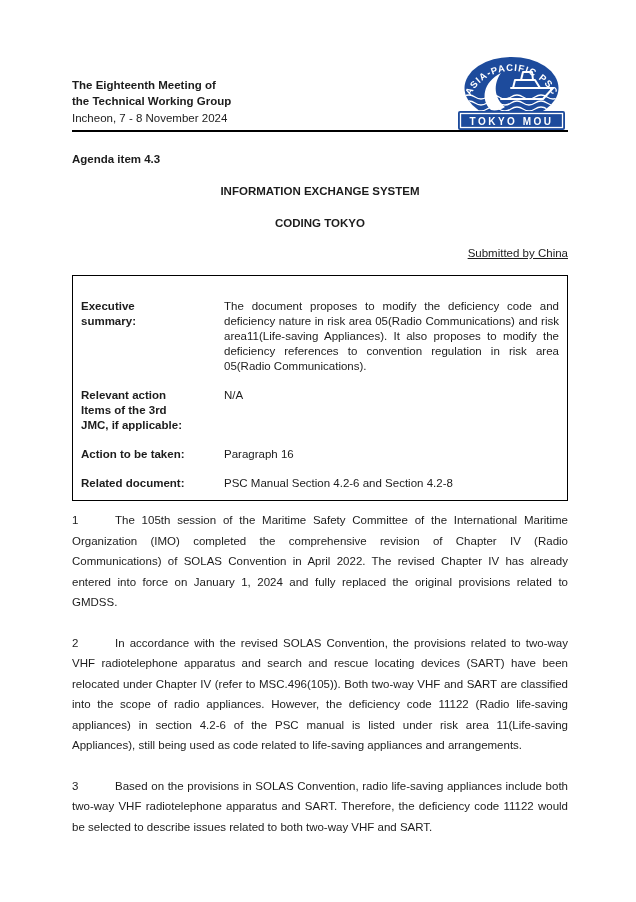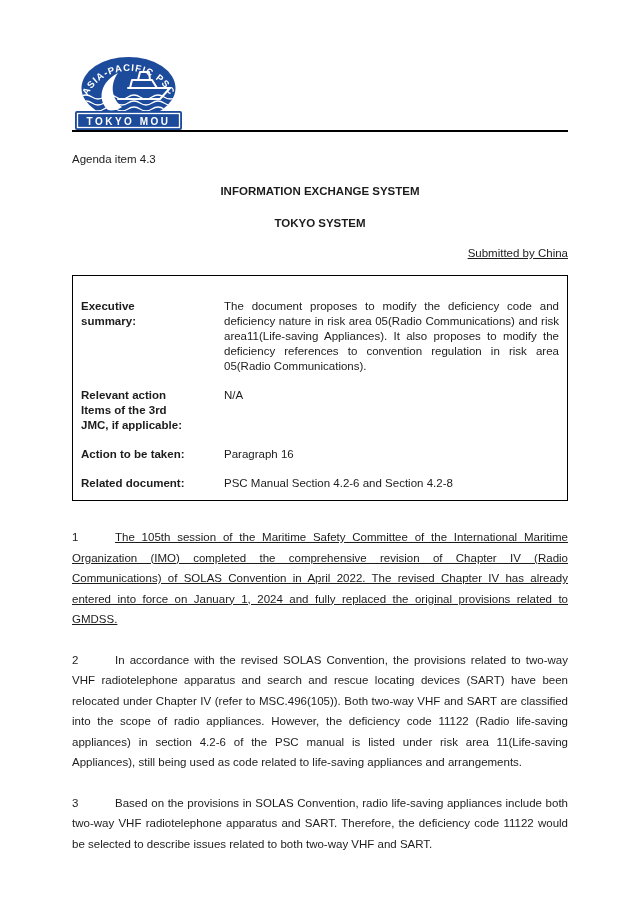--- a/index.html
+++ b/index.html
@@ -21,21 +21,21 @@
     align-items: flex-end;
     border-bottom: 2.5px solid #000;
   }
   .hdr-left, .hdr-right { line-height: 16.5px; padding-bottom: 4px; }
   .hdr-left { width: 205px; }
   .hdr-right { width: 150px; text-align: right; }
   .bold { font-weight: bold; }
   .logo-wrap { width: 113px; height: 75px; }
   .logo-wrap svg { display:block; width: 113px; height: 75px; }
   
-  .agenda { font-weight: normal; margin-top: 21px; }
+  .agenda { font-weight: bold; margin-top: 21px; }
   .center { text-align: center; }
   .sys-title { font-weight: bold; margin-top: 20px; }
   .doc-title {
     font-weight: bold;
     margin: 20px auto 0 auto;
     max-width: 462px;
     line-height: 15.5px;
   }
   .submitted { margin-top: 18px; text-align: right; }
   .submitted span { text-decoration: underline; }
@@ -53,29 +53,34 @@
   table.summary tr:last-child td { padding-bottom: 9px; }
   td.lbl { font-weight: bold; width: 108px; padding-right: 27px !important; }
   td.val { text-align: justify; }
   
   .intro-h { font-weight: bold; margin-top: 10px; }
   .para {
     text-align: justify;
     line-height: 20.5px;
     margin-top: 20px;
   }
-  .para.first { margin-top: 26px; text-decoration: underline; }
+  .para.first { margin-top: 9px; }
   .pnum { display: inline-block; width: 43px; }
 </style>
 </head>
 <body>
 
 <div class="page">
 
   <div class="hdr">
+    <div class="hdr-left">
+      <div class="bold">The Eighteenth Meeting of</div>
+      <div class="bold">the Technical Working Group</div>
+      <div>Incheon, 7 - 8 November 2024</div>
+    </div>
 
     <div class="logo-wrap">
       <svg viewBox="0 0 113 75" xmlns="http://www.w3.org/2000/svg">
         <defs>
           <clipPath id="blobClip">
               <ellipse cx="56.5" cy="33" rx="47" ry="31"></ellipse>
             </clipPath>
           <path id="arcPath" d="M 13 47 A 45 42 0 0 1 100 47" fill="none"></path>
         </defs>
 
@@ -105,21 +110,21 @@
         <rect x="5.5" y="58.5" width="102" height="14" fill="none" stroke="#ffffff" stroke-width="1.3"></rect>
         <text x="56.5" y="69.5" text-anchor="middle" font-family="Liberation Sans, DejaVu Sans, sans-serif" font-size="10" font-weight="bold" fill="#ffffff" letter-spacing="2.5">TOKYO MOU</text>
       </svg>
     </div>
 
   </div>
 
   <div class="agenda">Agenda item 4.3</div>
 
   <div class="sys-title center">INFORMATION EXCHANGE SYSTEM</div>
-  <div class="sys-title center">TOKYO SYSTEM</div>
+  <div class="sys-title center">CODING TOKYO</div>
 
   <div class="submitted center">
     <span>Submitted by China</span>
   </div>
 
   <table class="summary">
     <tbody>
         <tr>
       <td class="lbl">Executive summary:</td>
       <td class="val">The document proposes to modify the deficiency code and deficiency nature in risk area 05(Radio Communications) and risk area11(Life-saving Appliances). It also proposes to modify the deficiency references to convention regulation in risk area 05(Radio Communications).</td>

